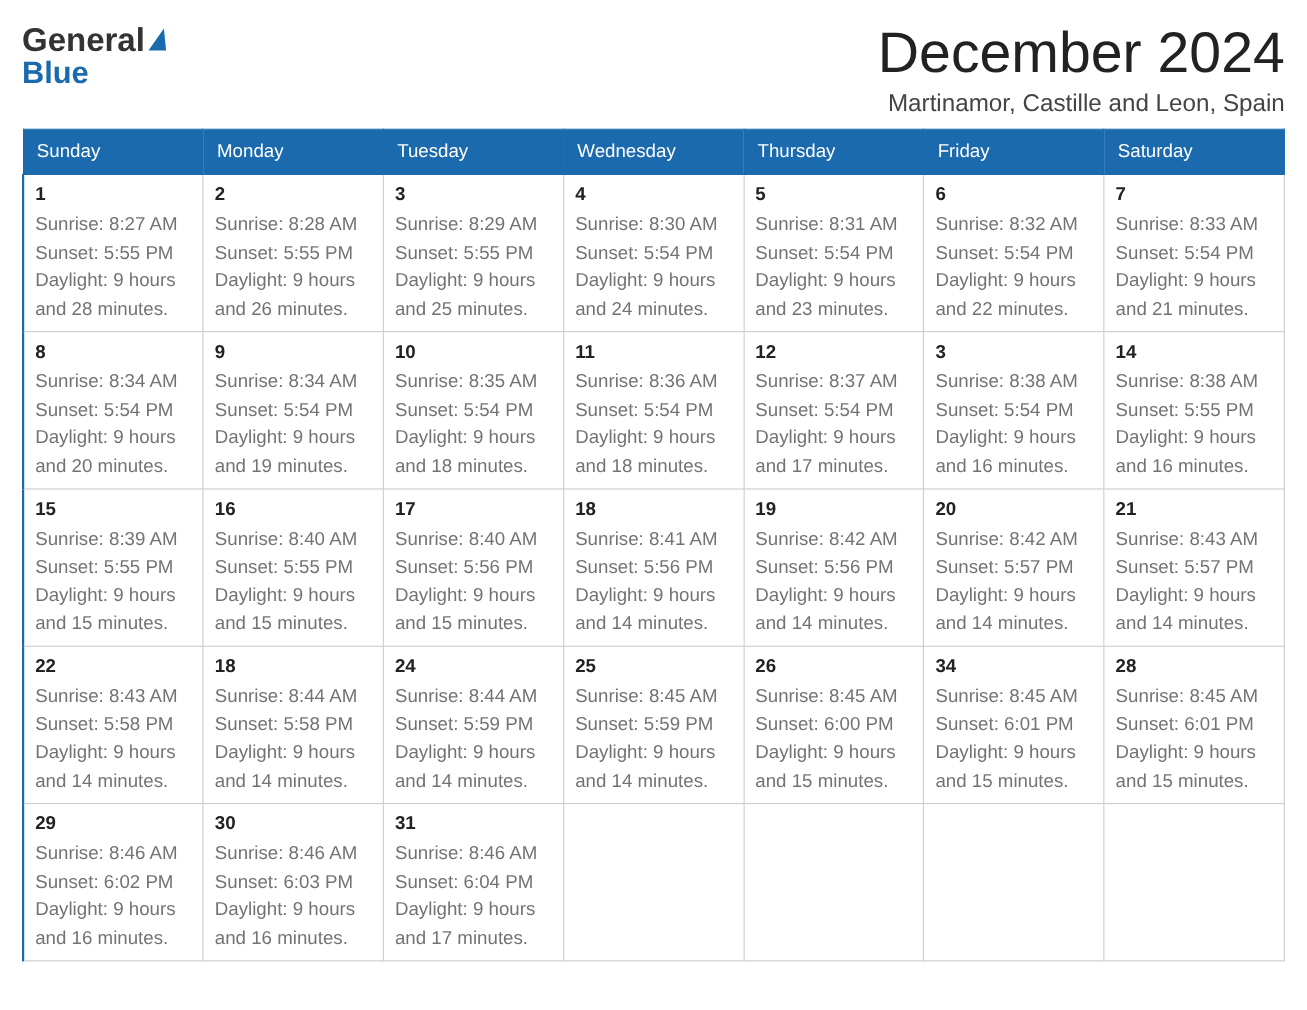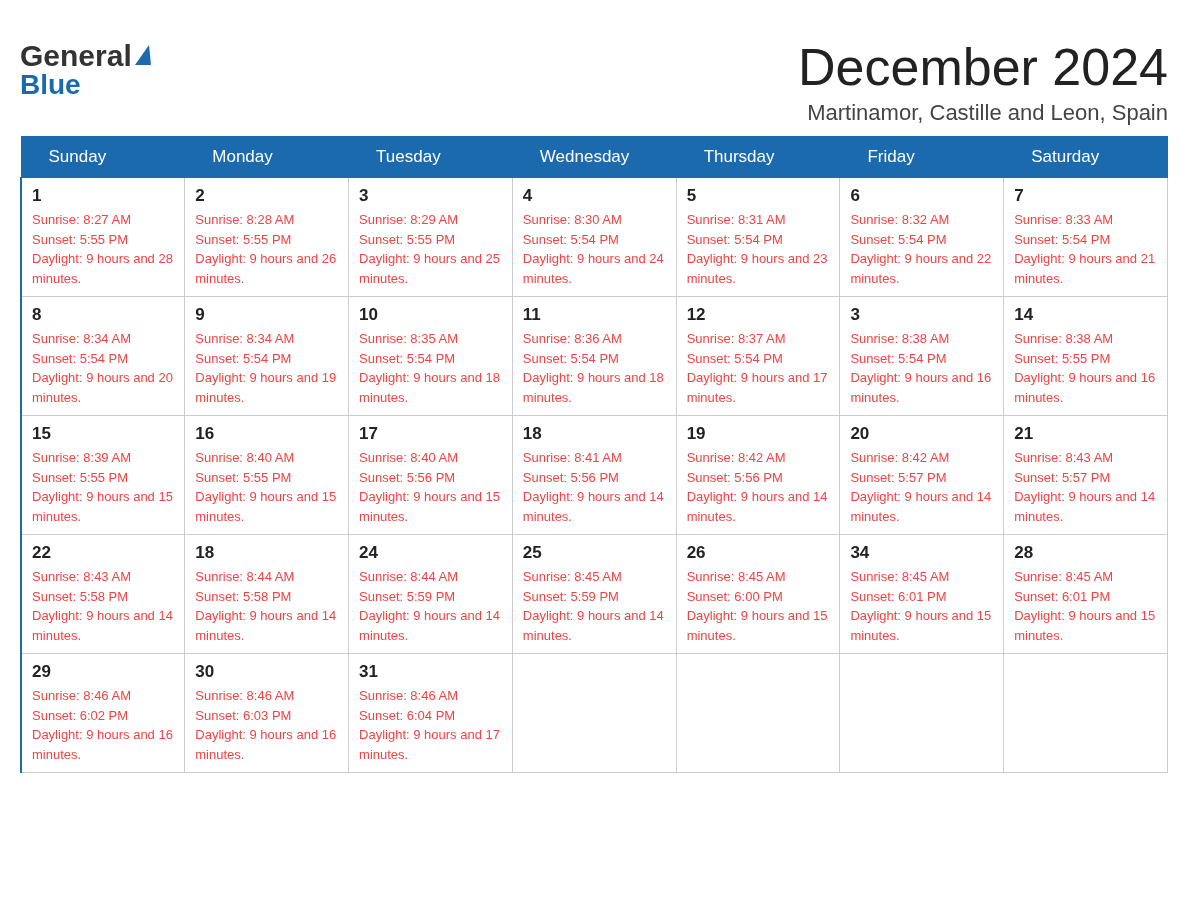--- a/index.html
+++ b/index.html
@@ -8,21 +8,20 @@
       background: #fff;
       padding: 20px;
       width: 1188px;
       min-height: 918px;
     }
     .header {
       display: flex;
       justify-content: space-between;
       align-items: flex-start;
       margin-bottom: 10px;
-      margin-top: 19px;
     }
     .logo {
       display: flex;
       flex-direction: column;
       align-items: flex-start;
     }
     .title-block {
       text-align: right;
     }
     .month-title {
@@ -37,42 +36,42 @@
       margin-top: 4px;
     }
     .calendar {
       width: 100%;
       border-collapse: collapse;
       margin-top: 10px;
     }
     .calendar th {
       background: #1a6aad;
       color: #fff;
-      padding: 10px 27px;
+      padding: 10px 12px;
       text-align: left;
       font-size: 17px;
       font-weight: normal;
       border: 1px solid #1a6aad;
     }
     .calendar td {
       border: 1px solid #ccc;
       vertical-align: top;
       padding: 8px 10px;
       width: 14.28%;
       min-height: 110px;
     }
     .day-number {
       font-size: 17px;
       font-weight: bold;
       color: #222;
       margin-bottom: 4px;
     }
     .day-info {
-      font-size: 13px;
-      color: #ef4444;
+      font-size: 17px;
+      color: #737373;
       line-height: 1.5;
     }
     .empty-cell {
       background: #fff;
     }
     .calendar tr td:first-child {
       border-left: 2px solid #1a6aad;
     }
     .logo-wrapper {
       display: flex;

